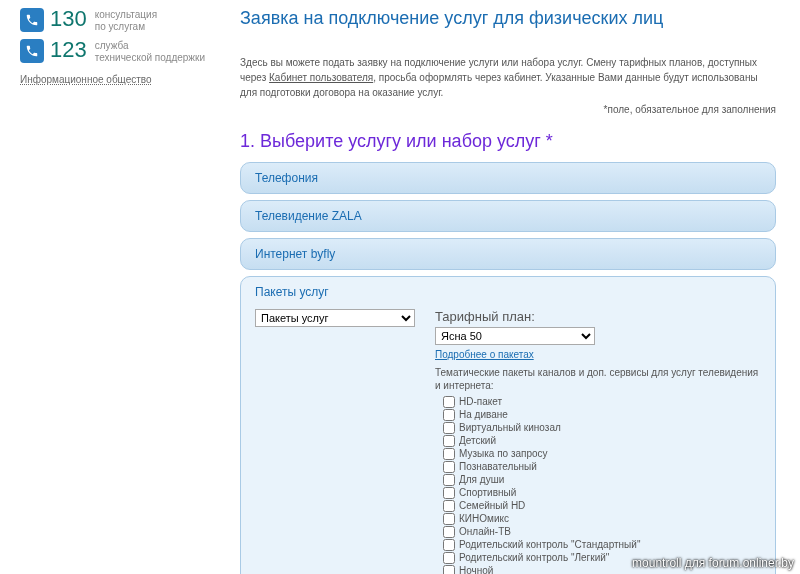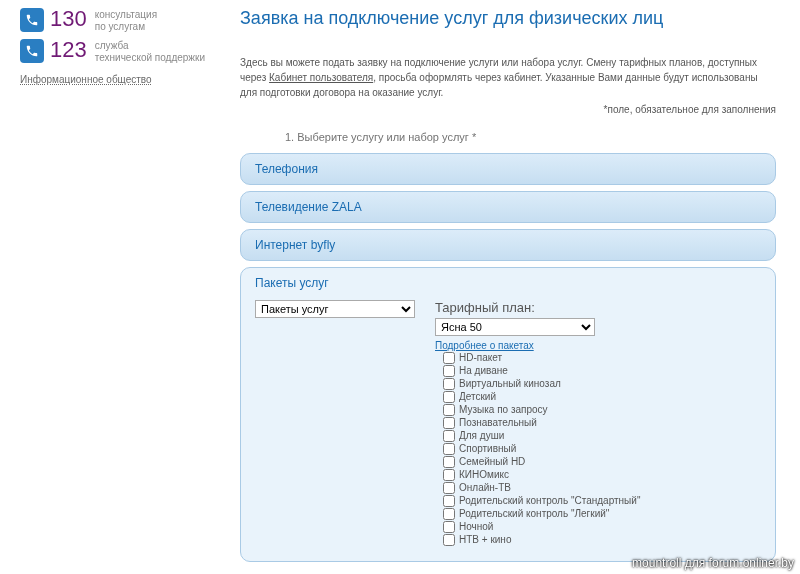--- a/index.html
+++ b/index.html
@@ -30,21 +30,21 @@
   background: #2a7ec2;
   display: flex;
   align-items: center;
   justify-content: center;
   margin-right: 6px;
   flex-shrink: 0;
 }
 .phone-icon svg { fill: #fff; }
 .phone-num {
   font-size: 22px;
-  color: #701a75;
+  color: #0f766e;
   font-weight: normal;
   margin-right: 8px;
   line-height: 1;
 }
 .phone-desc {
   font-size: 10px;
   color: #8a8a8a;
   line-height: 1.2;
   padding-top: 1px;
 }
@@ -73,24 +73,23 @@
   margin-bottom: 4px;
 }
 .intro a { color: #565656; text-decoration: underline; }
 .note {
   color: #565656;
   font-size: 10px;
   margin-bottom: 16px;
   text-align: right;
 }
 .step-title {
-  font-size: 11px;
-  color: #737373;
+  font-size: 18px;
+  color: #6d28d9;
   margin-bottom: 10px;
-  margin-left: 45px;
 }
 .accordion {
   border: 1px solid #a9cae5;
   border-radius: 10px;
   background: linear-gradient(#dcecf9, #c6def1);
   padding: 8px 14px;
   margin-bottom: 6px;
   color: #1b6db2;
   font-size: 12px;
   cursor: pointer;
@@ -206,20 +205,21 @@
           <select>
             <option>Пакеты услуг</option>
           </select>
         </div>
         <div class="col-right">
           <label class="field-label">Тарифный план:</label>
           <select>
             <option>Ясна 50</option>
           </select><br>
           <a href="#" class="more-link">Подробнее о пакетах</a>
+          <div class="theme-desc">Тематические пакеты каналов и доп. сервисы для услуг телевидения и интернета:</div>
           <div id="chk-list">
               <label class="chk-row">
                 <input type="checkbox" style="">
                 <span>HD-пакет</span>
               </label>
               <label class="chk-row">
                 <input type="checkbox" style="">
                 <span>На диване</span>
               </label>
               <label class="chk-row">

